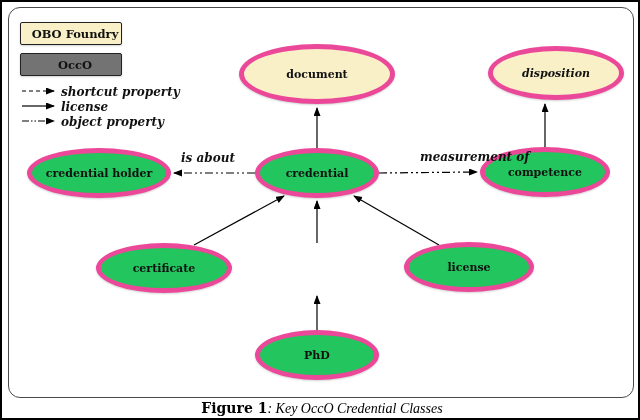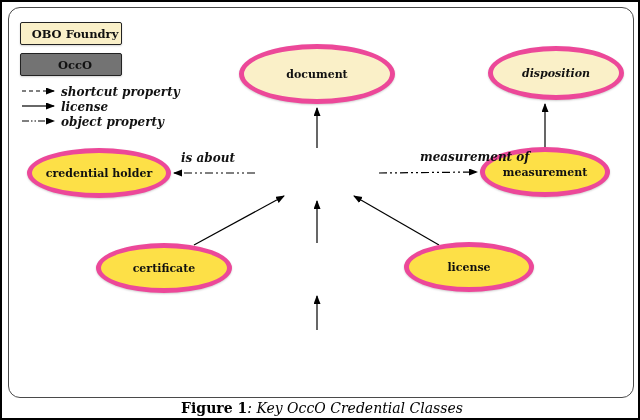--- a/index.html
+++ b/index.html
@@ -25,21 +25,21 @@
     border:5px solid #ec4899;
     border-radius:50%;
     display:flex;align-items:center;justify-content:center;
     text-align:left;
     font-weight:bold;
     font-size:11px;
     color:#111;
     box-shadow:0 1px 2px rgba(0,0,0,0.18);
   }
   .node.obo{background:#FAF0C8;}
-  .node.occo{background:#fde047;}
+  .node.occo{background:#22c55e;}
   .legend-box{
     position:absolute;
     width:102px;height:23px;
     border:1.4px solid #222;
     border-radius:2px;
     display:flex;align-items:center;justify-content:center;
     font-weight:bold;font-size:11.5px;color:#111;
     box-shadow:0 1px 2px rgba(0,0,0,0.18);
     padding-left:8px;
   }
@@ -63,21 +63,21 @@
     white-space:nowrap;
   }
   .caption{
     position:absolute;
     left:0;top:398px;width:640px;height:20px;
     text-align:center;
     font-size:14px;
     color:#000;
   }
   .caption .fig-label{font-weight:bold;font-style:normal;}
-  .caption .fig-text{font-style:italic;}
+  .caption .fig-text{font-style:italic;font-family:Liberation Serif, serif;}
 </style>
 </head>
 <body>
 
 <div class="frame">
   <div class="inner-border"></div>
 
   <svg class="edges" viewBox="0 0 640 420">
     <defs>
       <marker id="arrow" markerWidth="9" markerHeight="8" refX="8" refY="3.5" orient="auto" markerUnits="userSpaceOnUse">
@@ -102,23 +102,25 @@
 
   <div class="legend-box obo">OBO Foundry</div>
   <div class="legend-box occo">OccO</div>
   <div class="legend-label" style="left:59px;top:83px;">shortcut property</div>
   <div class="legend-label" style="left:59px;top:98px;">license</div>
   <div class="legend-label" style="left:59px;top:113px;">object property</div>
 
   <div class="node obo" style="left:237px;top:42px;width:156px;height:60px;">document</div>
   <div class="node obo" style="left:486px;top:44px;width:136px;height:54px;font-style:italic;">disposition</div>
   <div class="node occo" style="left:25px;top:146px;width:144px;height:50px;">credential holder</div>
-  <div class="node occo" style="left:478px;top:145px;width:130px;height:50px;">measurement</div>
+  <div class="node occo" style="left:253px;top:146px;width:124px;height:50px;">credential</div>
+  <div class="node occo" style="left:478px;top:145px;width:130px;height:50px;">competence</div>
   <div class="node occo" style="left:94px;top:241px;width:136px;height:50px;">certificate</div>
   <div class="node occo" style="left:402px;top:240px;width:130px;height:50px;">license</div>
+  <div class="node occo" style="left:253px;top:328px;width:124px;height:50px;">PhD</div>
 
   <div class="edge-label" style="left:168px;top:149px;width:76px;">is about</div>
   <div class="edge-label" style="left:382px;top:148px;width:94px;margin-left:36px;">measurement of</div>
 
   <div class="caption">
     <span class="fig-label">Figure 1</span><span class="fig-text">: Key OccO Credential Classes</span>
   </div>
 </div>
 
 </body></html>

